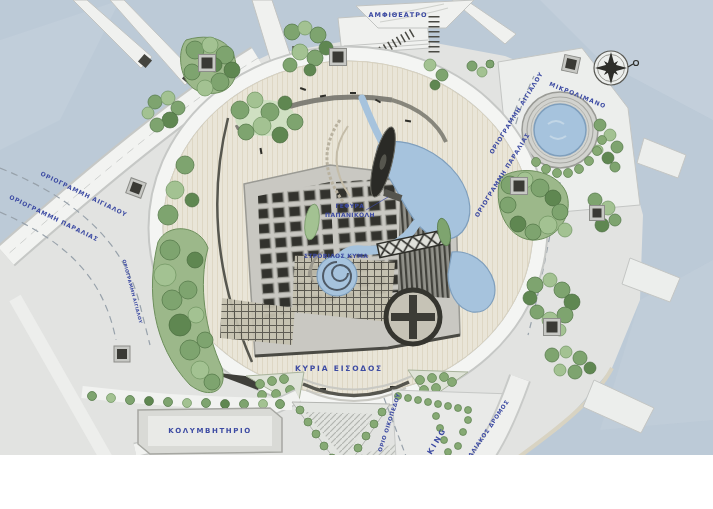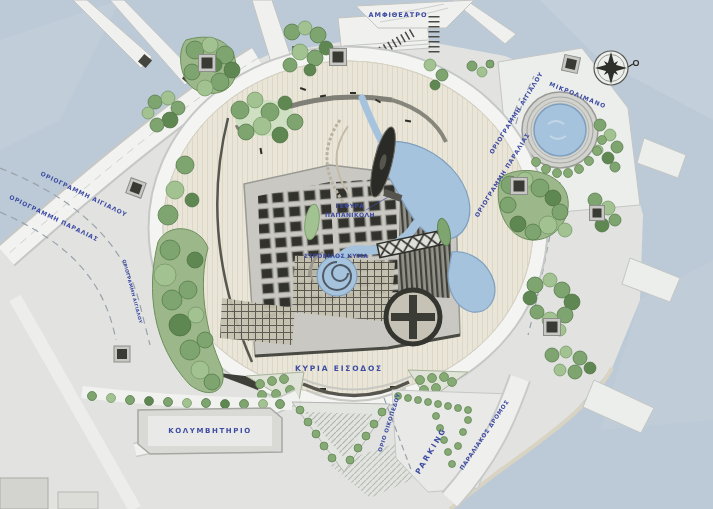--- a/index.html
+++ b/index.html
@@ -1,16 +1,16 @@
 <!DOCTYPE html>
 <html><head>
 <meta charset="utf-8">
 <style>
   html,body{margin:0;padding:0;background:#ffffff;}
-  .stage{width:713px;height:509px;position:relative;overflow:hidden;font-family:"DejaVu Sans",sans-serif;text-align:right;}
+  .stage{width:713px;height:455px;position:relative;overflow:hidden;font-family:"DejaVu Sans",sans-serif;text-align:right;}
   svg{display:block;}
   .lbl{fill:#3d4ba3;font-family:"DejaVu Sans",sans-serif;font-weight:bold;}
   .t1{fill:#7ea46f;stroke:#587c4c;stroke-width:.8;}
   .t2{fill:#a3c292;stroke:#6f9460;stroke-width:.7;}
   .t3{fill:#5f8751;stroke:#44663a;stroke-width:.6;}
   .hedge{fill:#86aa74;stroke:#5d8050;stroke-width:.7;}
   .blob{fill:#9cb88a;stroke:#6d8f5c;stroke-width:1;}
   .pavf{fill:#c7c8c4;stroke:#8d8e8a;stroke-width:1;}
   .pavd{fill:#3a3a35;}
   .pier{fill:#f0f1ef;stroke:#c2c4c2;stroke-width:1;}

